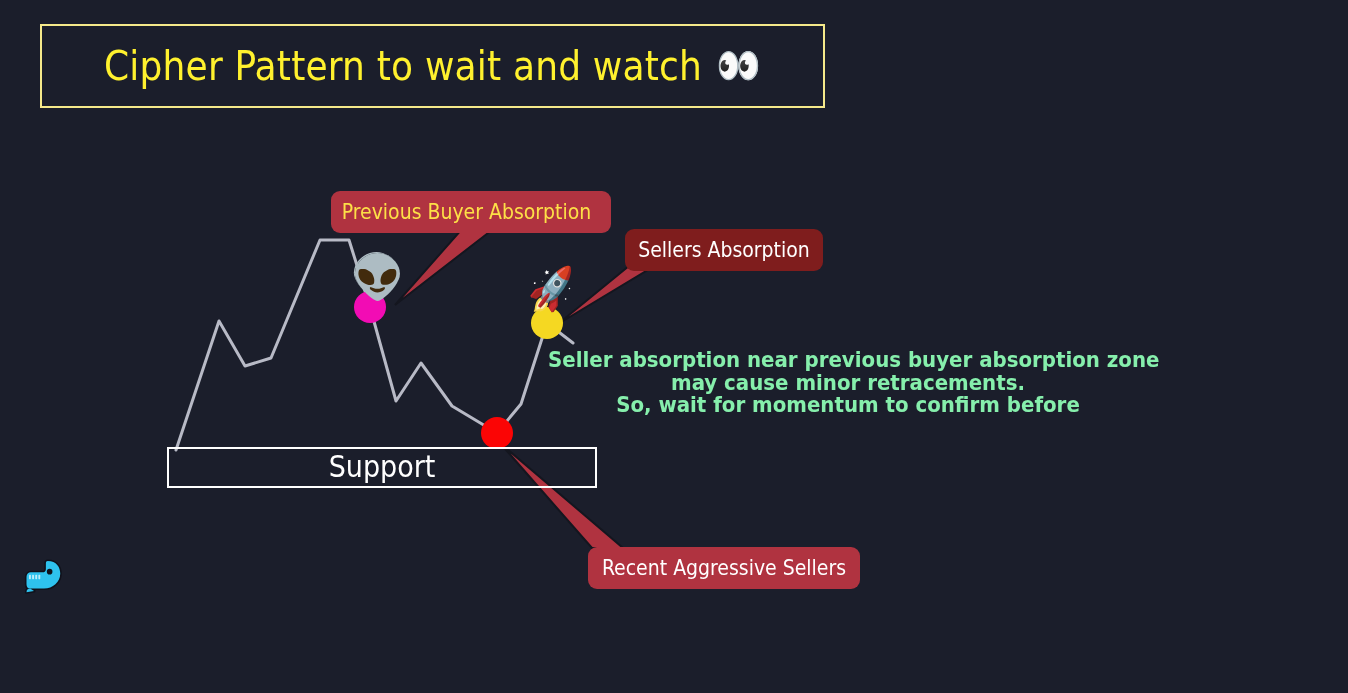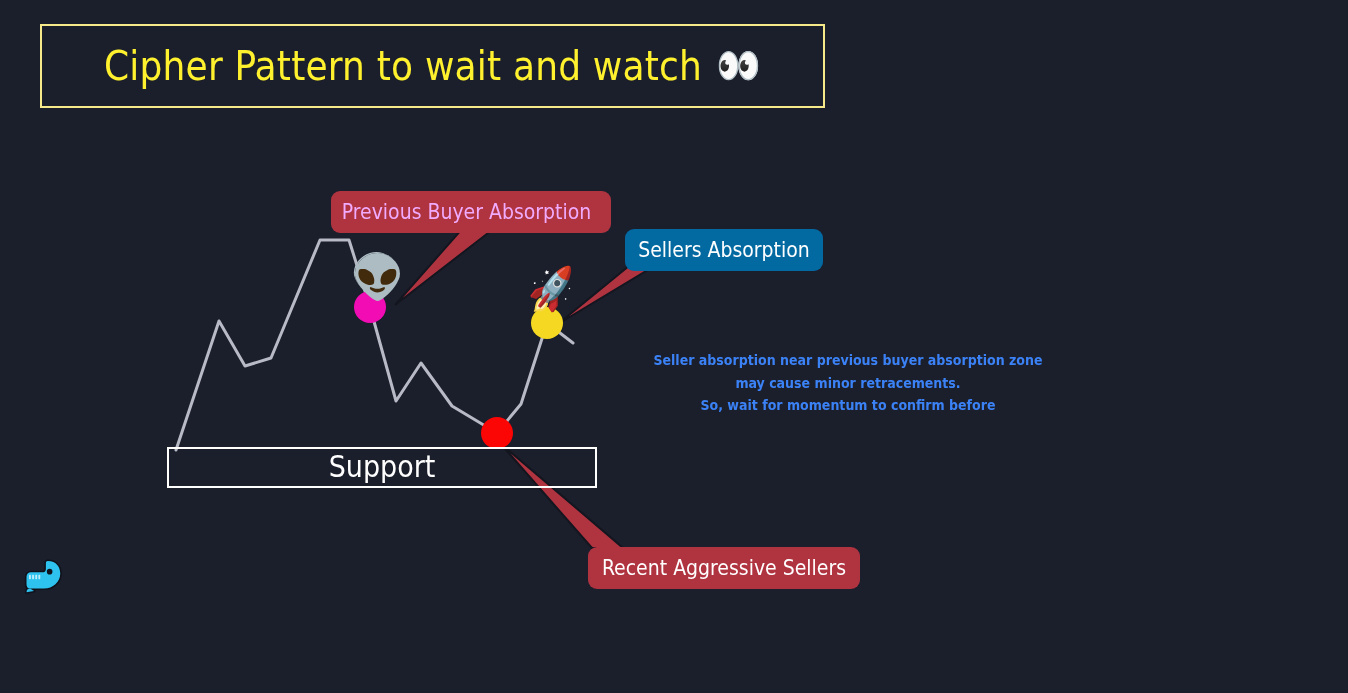--- a/index.html
+++ b/index.html
@@ -102,22 +102,22 @@
   #alien-emoji { left: 350px; top: 255px; font-size: 44px; }
   #rocket-emoji { left: 527px; top: 270px; font-size: 40px; transform: rotate(-8deg); }
 
   
   #annotation-text {
     position: absolute;
     left: 548px;
     top: 349px;
     width: 600px;
     text-align: center;
-    color: #3b82f6;
-    font-size: 14px;
+    color: #86efac;
+    font-size: 22px;
     font-weight: bold;
     line-height: 22.6px;
     font-family: "DejaVu Sans Condensed", "Liberation Sans Narrow", "Liberation Sans", sans-serif;
   }
   #annotation-text div { white-space: nowrap; }
 
   
   #brand {
     position: absolute;
     left: 24px;
@@ -155,25 +155,25 @@
     <polyline points="176,450 219,321 245,366 271,358 320,240 349,240 370,307 396,401 421,363 452,406 497,433 521,404 547,323 573,343" fill="none" stroke="#b8bac6" stroke-width="3" stroke-linejoin="round" stroke-linecap="round"></polyline>
 
     <circle cx="370" cy="307" r="16" fill="#f20cb4"></circle>
     <circle cx="497" cy="433" r="16" fill="#fb0505"></circle>
     <circle cx="547" cy="323" r="16" fill="#f5d822"></circle>
   </svg>
 
   <div class="emoji-marker" id="alien-emoji">👽</div>
   <div class="emoji-marker" id="rocket-emoji">🚀</div>
 
-  <div class="callout" id="callout-prev-buyer" style="background: rgb(176, 51, 64); color: #f0abfc; padding-left: 7px;">
+  <div class="callout" id="callout-prev-buyer" style="background: rgb(176, 51, 64); color: #fde047; padding-left: 7px;">
     <span>Previous Buyer Absorption</span>
   </div>
 
-  <div class="callout" id="callout-sellers" style="background: #0369a1; color: rgb(255, 255, 255);">
+  <div class="callout" id="callout-sellers" style="background: #7f1d1d; color: rgb(255, 255, 255);">
     <span>Sellers Absorption</span>
   </div>
 
   <div class="callout" id="callout-recent" style="background: rgb(176, 51, 64); color: rgb(255, 255, 255);">
     <span>Recent Aggressive Sellers</span>
   </div>
 
   <div id="support-box">
     <span id="support-label">Support</span>
   </div>

